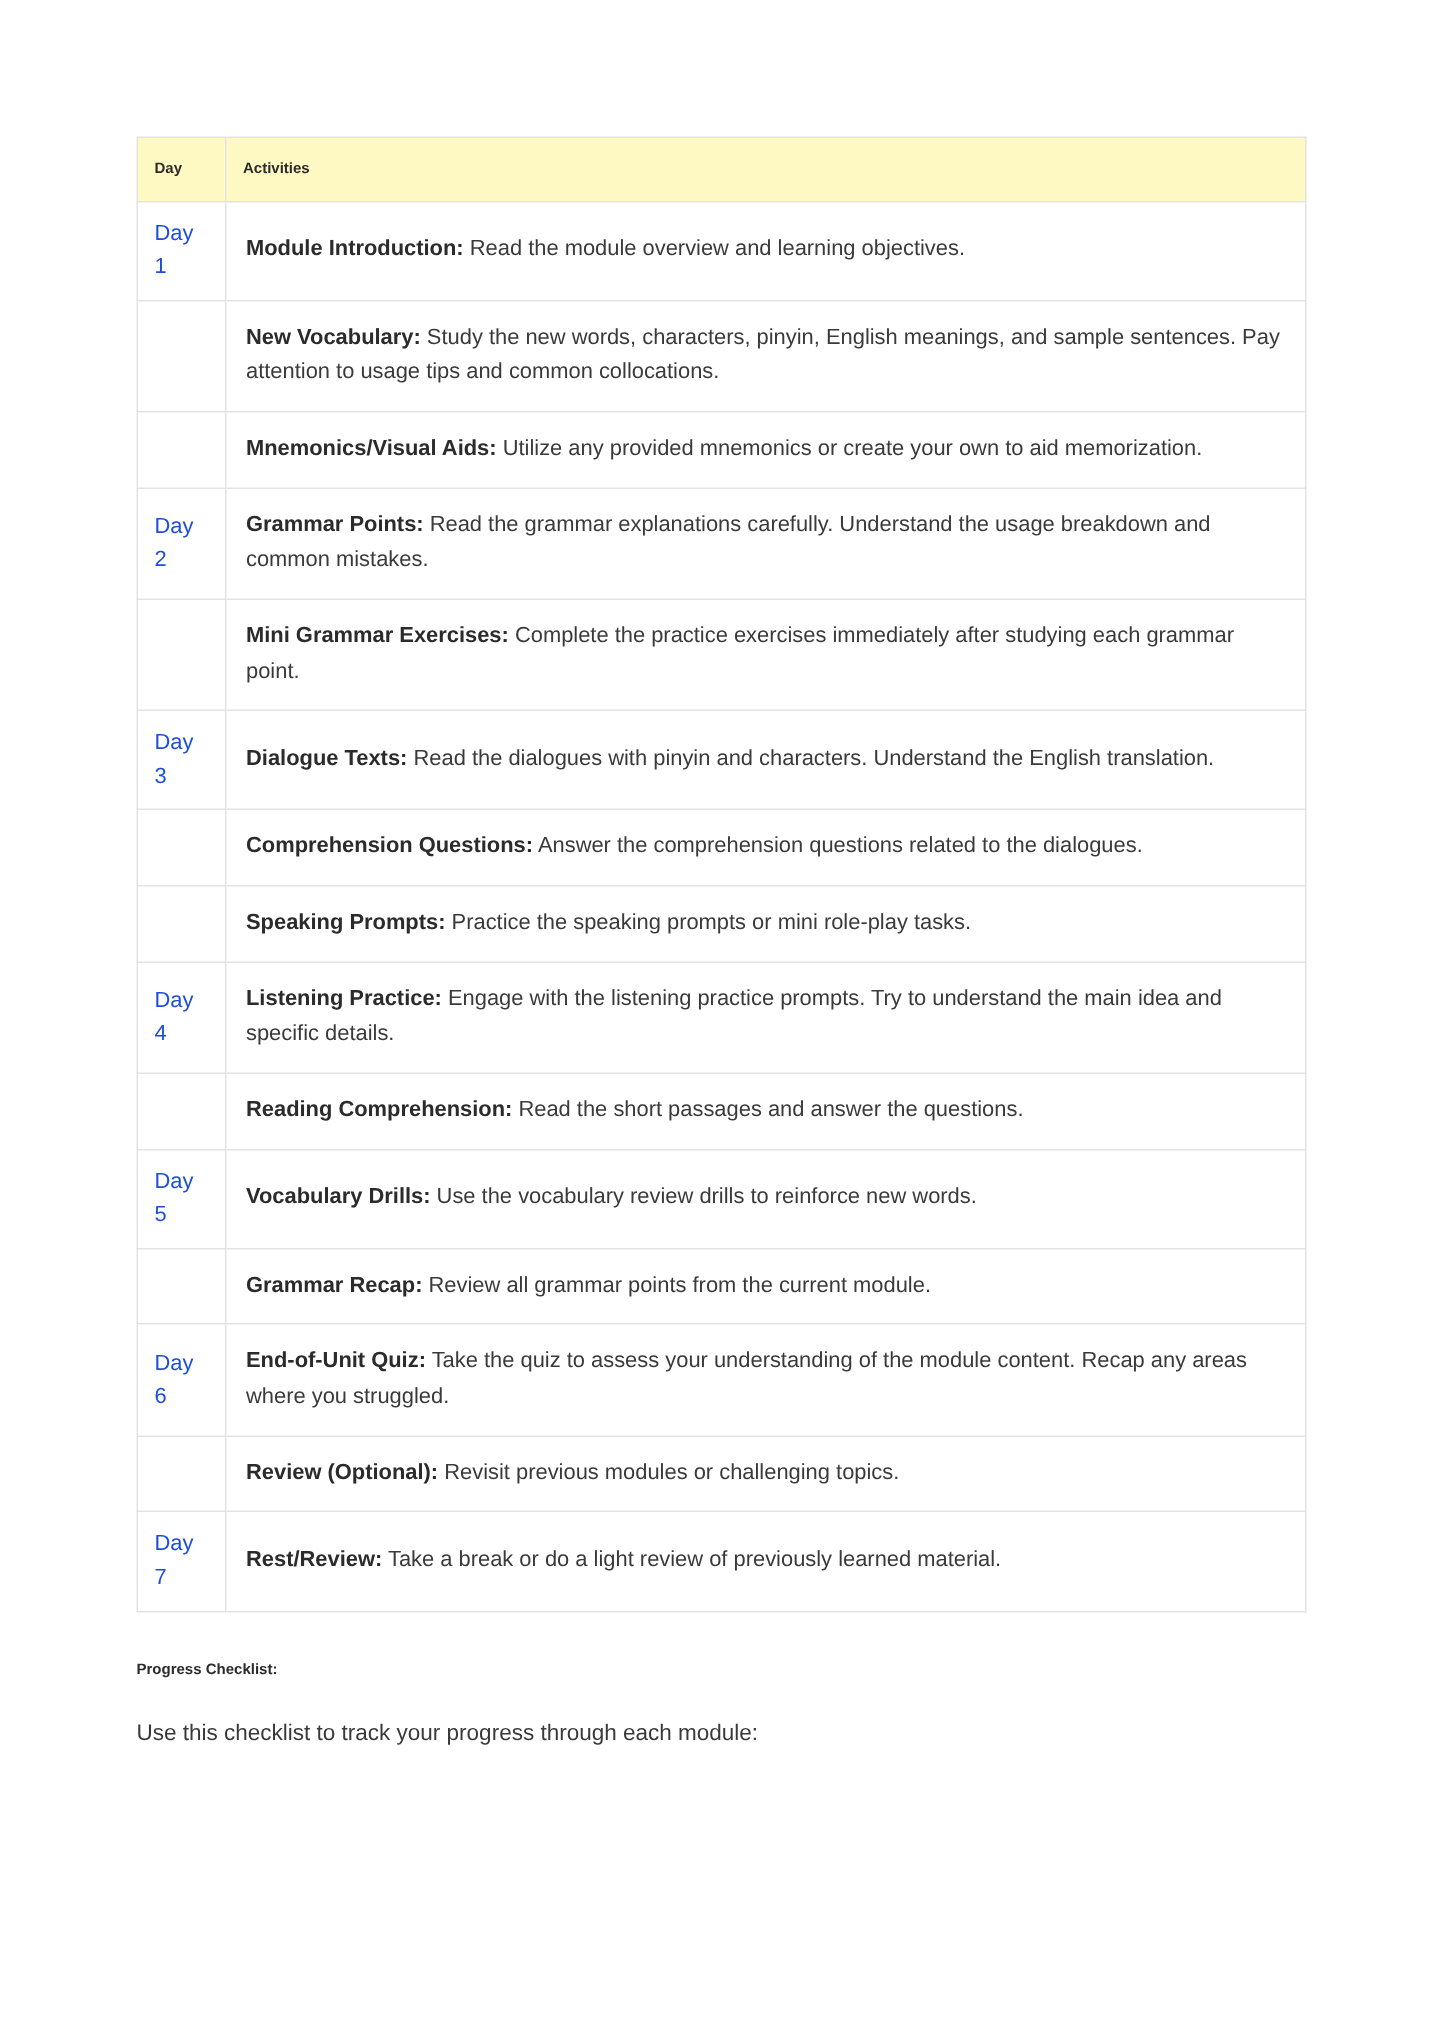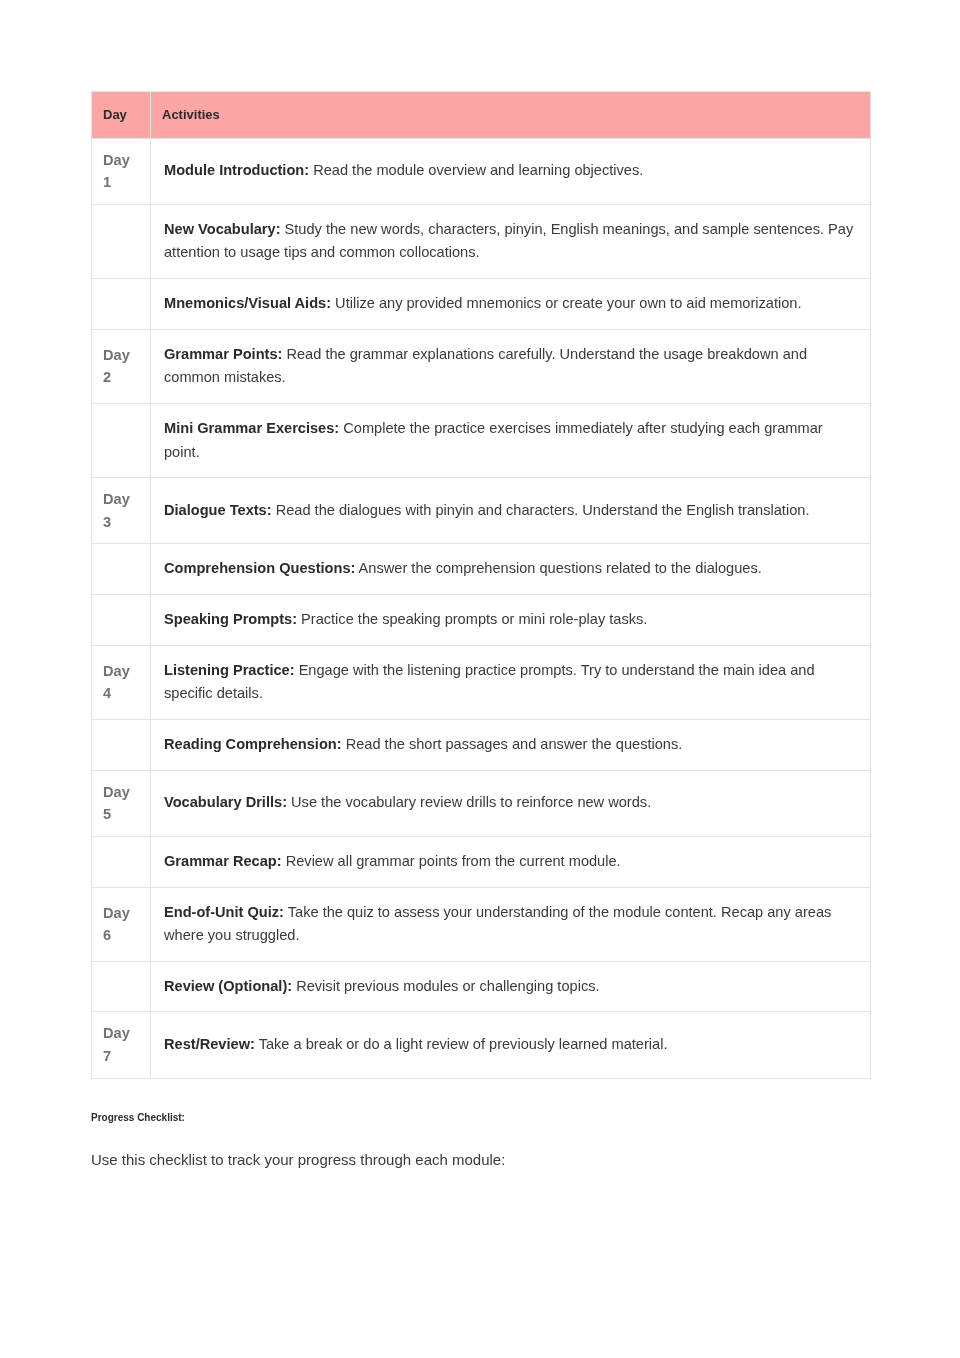--- a/index.html
+++ b/index.html
@@ -33,33 +33,33 @@
   table.schedule col.col-act   { width: 720px; }
 
   table.schedule th,
   table.schedule td {
     border: 1px solid #e3e3e3;
     vertical-align: middle;
     text-align: left;
   }
 
   thead th {
-    background: #fca5a5;
+    background: #fef9c3;
     font-weight: bold;
-    font-size: 13px;
+    font-size: 10px;
     color: #2b2b2b;
     padding: 14px 11px;
     line-height: 1.35;
   }
   thead th.th-act { }
 
   td.day-cell {
-    font-weight: bold;
+    font-weight: normal;
     font-size: 14.6px;
-    color: #737373;
+    color: #1d4ed8;
     padding: 10px 11px;
     line-height: 1.55;
     word-break: break-word;
   }
   td.act-cell {
     padding: 13px 13px 13px 13px;
     line-height: 1.62;
     color: #3a3a3a;
     font-size: 14.6px;
   }

